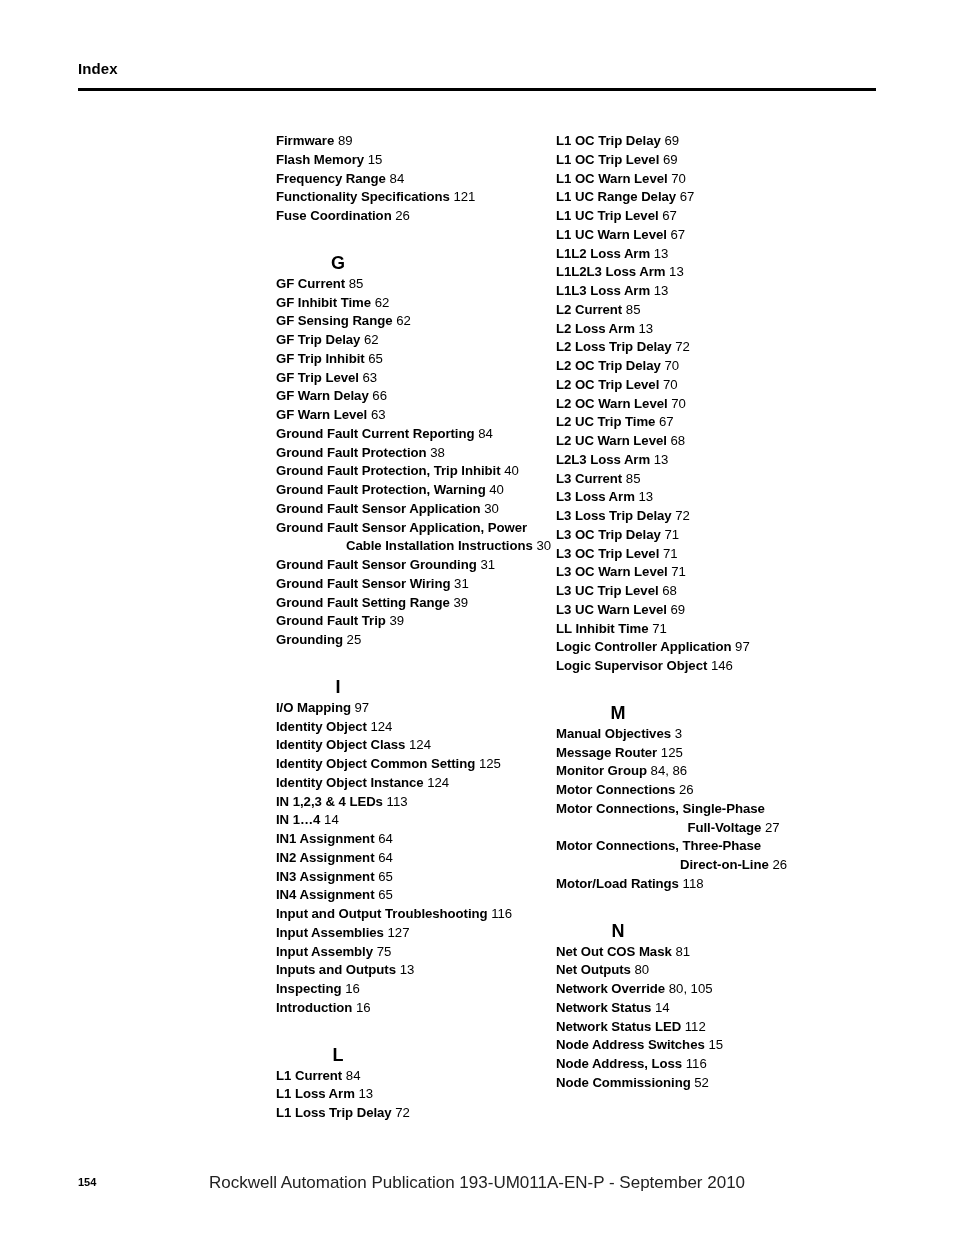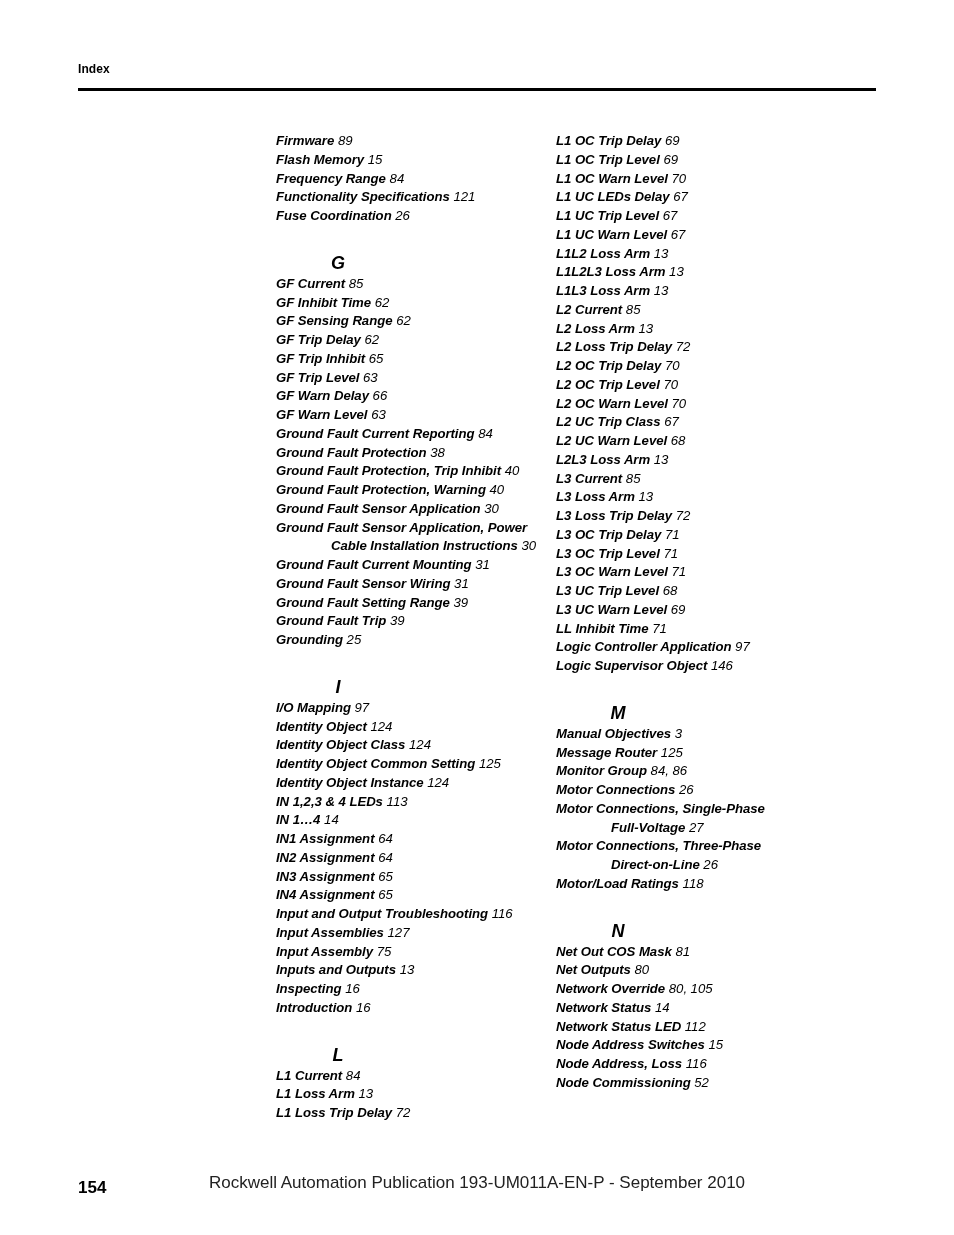--- a/index.html
+++ b/index.html
@@ -22,21 +22,21 @@
   }
 
   
   .header {
     position: absolute;
     left: 78px;
     top: 62px;
     width: 798px;
   }
   .header-title {
-    font-size: 12px;
+    font-size: 15px;
     font-weight: bold;
     letter-spacing: 0.1px;
     line-height: 14px;
   }
   .header-rule {
     position: absolute;
     left: 78px;
     top: 88px;
     width: 798px;
     height: 3px;
@@ -46,21 +46,20 @@
   
   .columns {
     position: absolute;
     left: 0;
     top: 132px;
     width: 954px;
   }
   .column {
     position: absolute;
     top: 0;
-    font-style: italic;
   }
   .column-left  { left: 276px; width: 290px; }
   .column-right { left: 556px; width: 300px; }
 
   .section-letter {
     font-size: 18px;
     font-weight: bold;
     text-align: center;
     width: 124px;
     margin: 0 0 1px 0;
@@ -79,35 +78,36 @@
     font-weight: bold;
     letter-spacing: -0.05px;
   }
   .entry .pages {
     font-weight: normal;
     letter-spacing: -0.05px;
   }
   .entry.continued .cont-line {
     display: block;
     padding-left: 55px;
+    text-align: center;
   }
 
   
   .footer {
     position: absolute;
     left: 78px;
     top: 1174px;
     width: 798px;
     height: 18px;
   }
   .footer-page {
     position: absolute;
     left: 0;
-    top: 6px;
-    font-size: 17px;
+    top: 0;
+    font-size: 11px;
     font-weight: bold;
     line-height: 16px;
   }
   .footer-pub {
     position: absolute;
     left: 0;
     top: 1px;
     width: 798px;
     text-align: center;
     font-size: 17px;
@@ -141,21 +141,21 @@
         <div class="entry"><span class="term">GF Trip Inhibit</span> <span class="pages">65</span></div>
         <div class="entry"><span class="term">GF Trip Level</span> <span class="pages">63</span></div>
         <div class="entry"><span class="term">GF Warn Delay</span> <span class="pages">66</span></div>
         <div class="entry"><span class="term">GF Warn Level</span> <span class="pages">63</span></div>
         <div class="entry"><span class="term">Ground Fault Current Reporting</span> <span class="pages">84</span></div>
         <div class="entry"><span class="term">Ground Fault Protection</span> <span class="pages">38</span></div>
         <div class="entry"><span class="term">Ground Fault Protection, Trip Inhibit</span> <span class="pages">40</span></div>
         <div class="entry"><span class="term">Ground Fault Protection, Warning</span> <span class="pages">40</span></div>
         <div class="entry"><span class="term">Ground Fault Sensor Application</span> <span class="pages">30</span></div>
         <div class="entry continued"><span class="term">Ground Fault Sensor Application, Power</span><span class="cont-line"><span class="term">Cable Installation Instructions</span> <span class="pages">30</span></span></div>
-        <div class="entry"><span class="term">Ground Fault Current Mounting</span> <span class="pages">31</span></div>
+        <div class="entry"><span class="term">Ground Fault Sensor Grounding</span> <span class="pages">31</span></div>
         <div class="entry"><span class="term">Ground Fault Sensor Wiring</span> <span class="pages">31</span></div>
         <div class="entry"><span class="term">Ground Fault Setting Range</span> <span class="pages">39</span></div>
         <div class="entry"><span class="term">Ground Fault Trip</span> <span class="pages">39</span></div>
         <div class="entry"><span class="term">Grounding</span> <span class="pages">25</span></div>
         <div class="section-gap-before"></div>
         <div class="section-letter">I</div>
         <div class="entry"><span class="term">I/O Mapping</span> <span class="pages">97</span></div>
         <div class="entry"><span class="term">Identity Object</span> <span class="pages">124</span></div>
         <div class="entry"><span class="term">Identity Object Class</span> <span class="pages">124</span></div>
         <div class="entry"><span class="term">Identity Object Common Setting</span> <span class="pages">125</span></div>
@@ -175,33 +175,33 @@
         <div class="section-gap-before"></div>
         <div class="section-letter">L</div>
         <div class="entry"><span class="term">L1 Current</span> <span class="pages">84</span></div>
         <div class="entry"><span class="term">L1 Loss Arm</span> <span class="pages">13</span></div>
         <div class="entry"><span class="term">L1 Loss Trip Delay</span> <span class="pages">72</span></div>
       </div>
     <div class="column column-right">
         <div class="entry"><span class="term">L1 OC Trip Delay</span> <span class="pages">69</span></div>
         <div class="entry"><span class="term">L1 OC Trip Level</span> <span class="pages">69</span></div>
         <div class="entry"><span class="term">L1 OC Warn Level</span> <span class="pages">70</span></div>
-        <div class="entry"><span class="term">L1 UC LEDs Delay</span> <span class="pages">67</span></div>
+        <div class="entry"><span class="term">L1 UC Range Delay</span> <span class="pages">67</span></div>
         <div class="entry"><span class="term">L1 UC Trip Level</span> <span class="pages">67</span></div>
         <div class="entry"><span class="term">L1 UC Warn Level</span> <span class="pages">67</span></div>
         <div class="entry"><span class="term">L1L2 Loss Arm</span> <span class="pages">13</span></div>
         <div class="entry"><span class="term">L1L2L3 Loss Arm</span> <span class="pages">13</span></div>
         <div class="entry"><span class="term">L1L3 Loss Arm</span> <span class="pages">13</span></div>
         <div class="entry"><span class="term">L2 Current</span> <span class="pages">85</span></div>
         <div class="entry"><span class="term">L2 Loss Arm</span> <span class="pages">13</span></div>
         <div class="entry"><span class="term">L2 Loss Trip Delay</span> <span class="pages">72</span></div>
         <div class="entry"><span class="term">L2 OC Trip Delay</span> <span class="pages">70</span></div>
         <div class="entry"><span class="term">L2 OC Trip Level</span> <span class="pages">70</span></div>
         <div class="entry"><span class="term">L2 OC Warn Level</span> <span class="pages">70</span></div>
-        <div class="entry"><span class="term">L2 UC Trip Class</span> <span class="pages">67</span></div>
+        <div class="entry"><span class="term">L2 UC Trip Time</span> <span class="pages">67</span></div>
         <div class="entry"><span class="term">L2 UC Warn Level</span> <span class="pages">68</span></div>
         <div class="entry"><span class="term">L2L3 Loss Arm</span> <span class="pages">13</span></div>
         <div class="entry"><span class="term">L3 Current</span> <span class="pages">85</span></div>
         <div class="entry"><span class="term">L3 Loss Arm</span> <span class="pages">13</span></div>
         <div class="entry"><span class="term">L3 Loss Trip Delay</span> <span class="pages">72</span></div>
         <div class="entry"><span class="term">L3 OC Trip Delay</span> <span class="pages">71</span></div>
         <div class="entry"><span class="term">L3 OC Trip Level</span> <span class="pages">71</span></div>
         <div class="entry"><span class="term">L3 OC Warn Level</span> <span class="pages">71</span></div>
         <div class="entry"><span class="term">L3 UC Trip Level</span> <span class="pages">68</span></div>
         <div class="entry"><span class="term">L3 UC Warn Level</span> <span class="pages">69</span></div>

